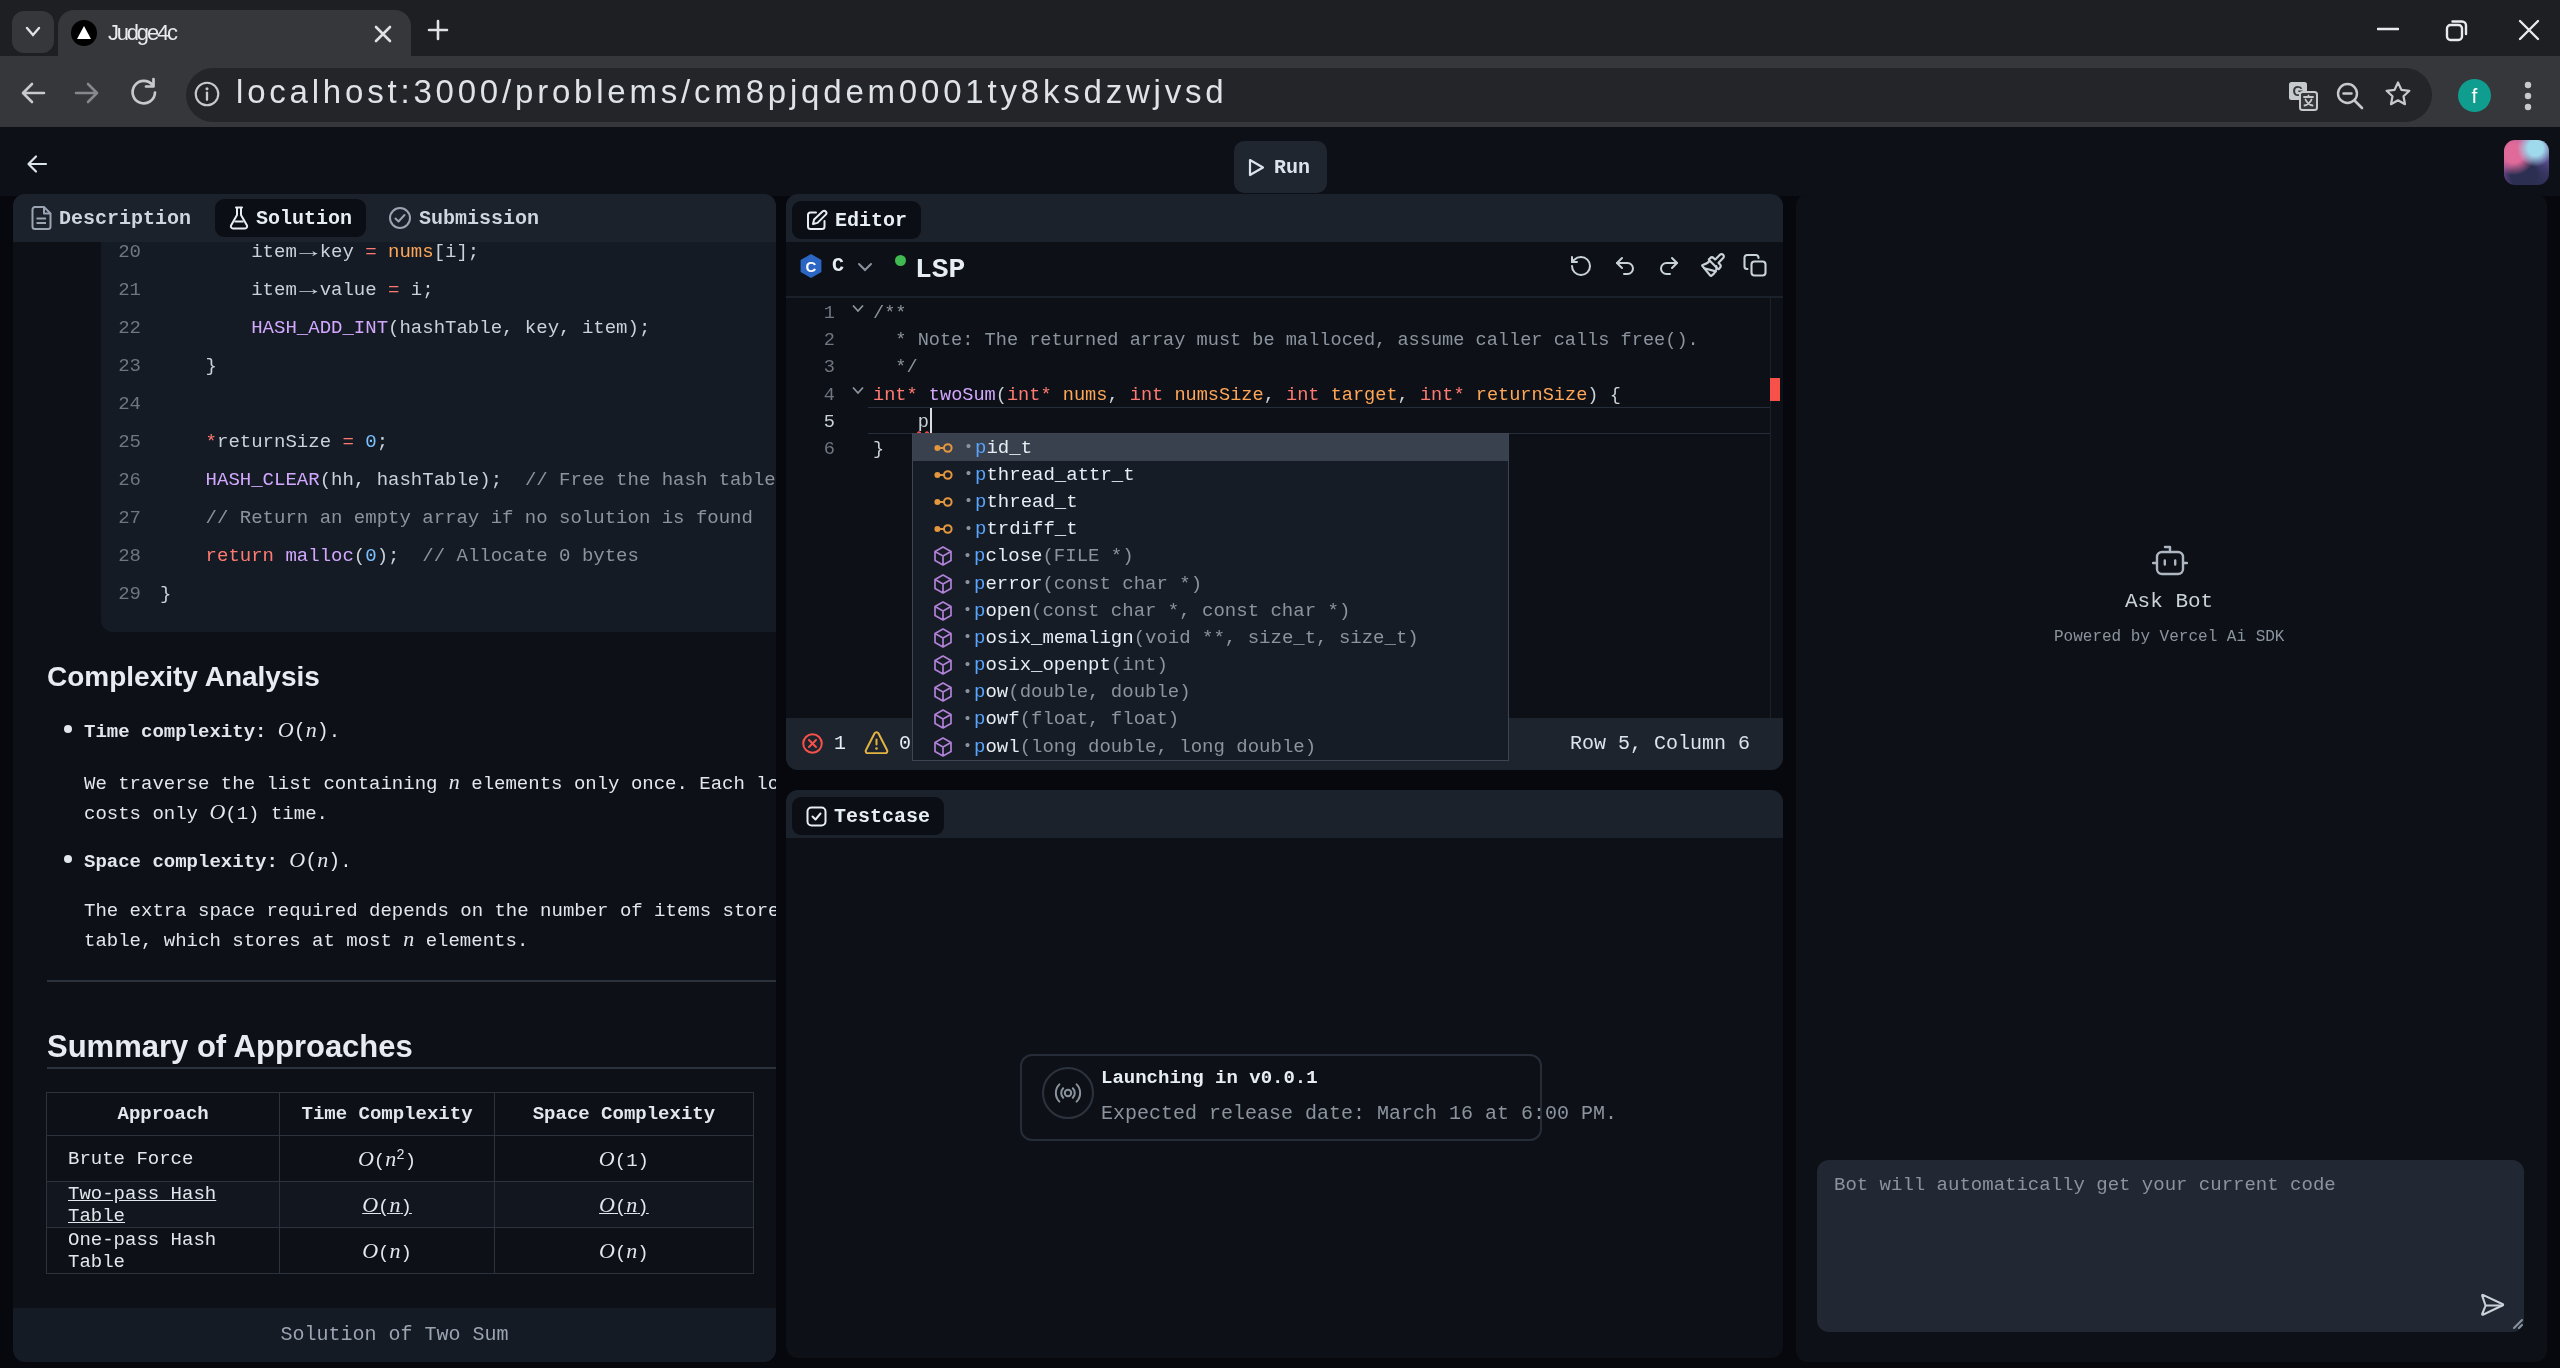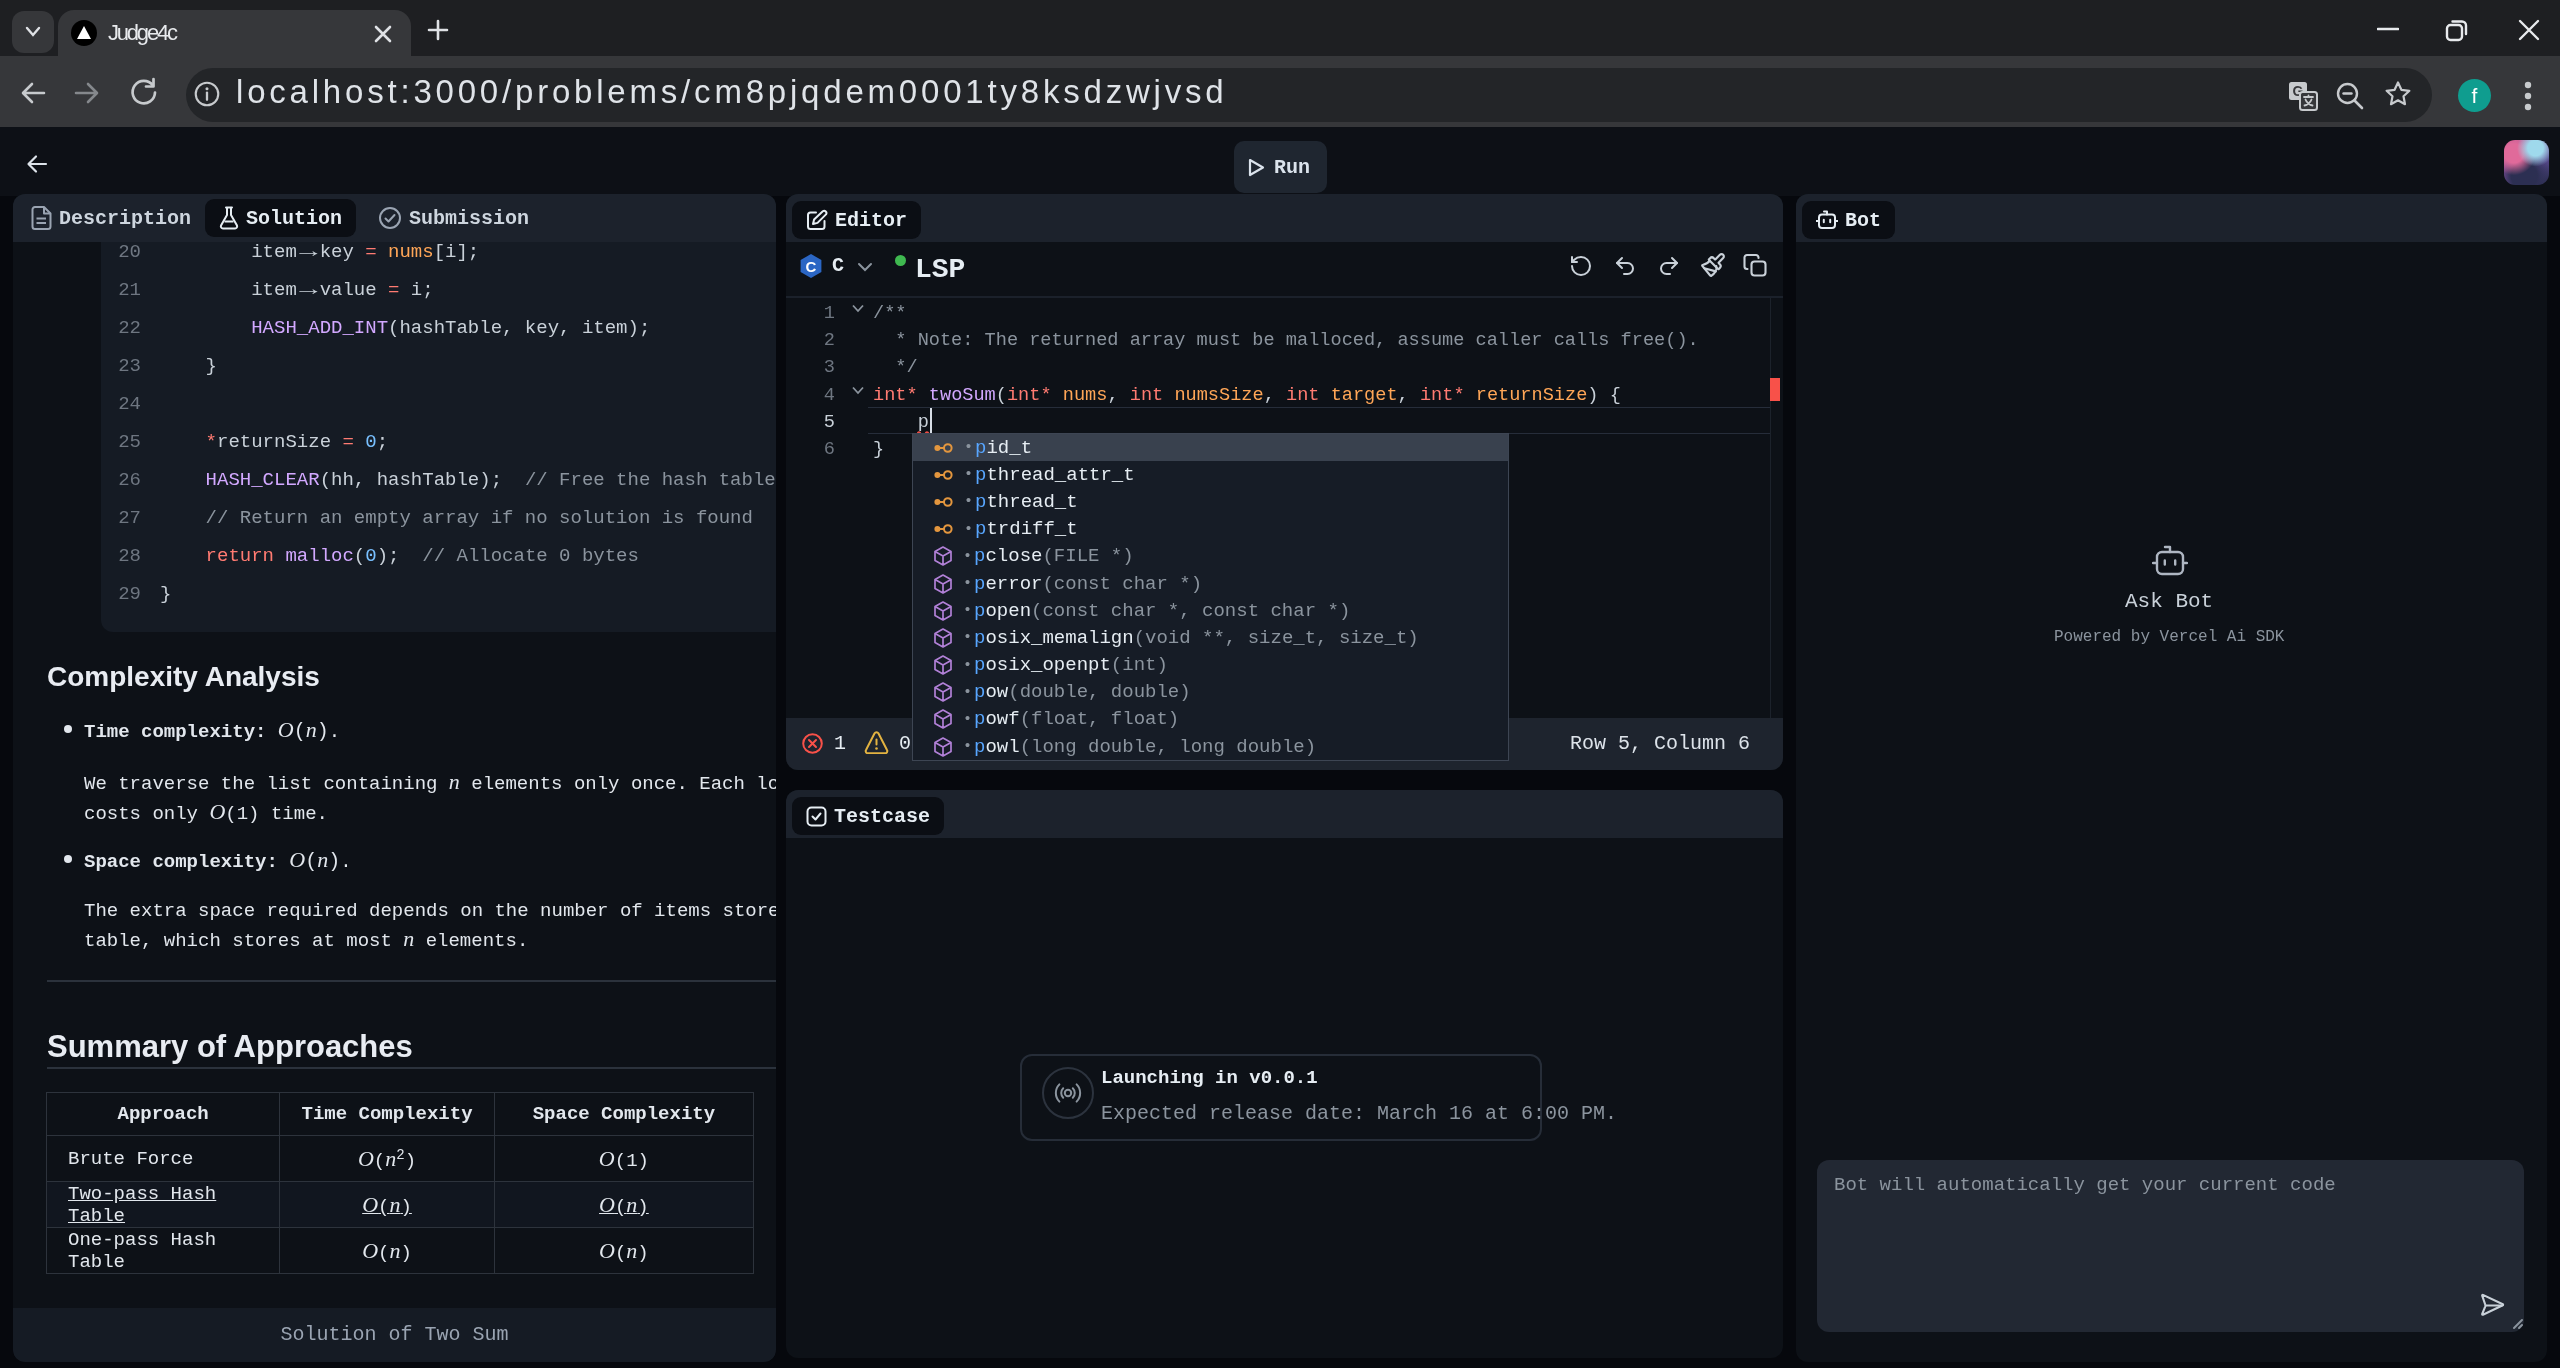--- a/index.html
+++ b/index.html
@@ -181,21 +181,21 @@
     <div class="phead">
       <div style="position:absolute;left:4px;top:5px;display:flex">
         <div class="tabitem">
           <svg width="21" height="24" viewBox="0 0 21 24">
               <path d="M13 1 H4 a2.5 2.5 0 0 0 -2.5 2.5 V20.5 A2.5 2.5 0 0 0 4 23 H17 a2.5 2.5 0 0 0 2.5 -2.5 V7.5 Z" stroke="#9aa4b2" stroke-width="2" fill="none" stroke-linejoin="round"></path>
               <path d="M13 1 V7.5 H19.5" stroke="#9aa4b2" stroke-width="2" fill="none" stroke-linejoin="round"></path>
               <path d="M5.5 12.5 H15 M5.5 17 H15" stroke="#9aa4b2" stroke-width="1.8"></path>
             </svg>
           <span>Description</span>
         </div>
-        <div class="pill" style="position:relative;top:0;margin-left:0">
+        <div class="pill" style="position:relative;top:0;margin-left:10px">
           <svg width="20" height="24" viewBox="0 0 20 24">
               <path d="M7 1.5 H13 M8 1.5 V9 L2 19.5 A2.2 2.2 0 0 0 4 22.5 H16 A2.2 2.2 0 0 0 18 19.5 L12 9 V1.5" stroke="#e6edf3" stroke-width="2" fill="none" stroke-linecap="round" stroke-linejoin="round"></path>
               <path d="M5.5 15.5 H14.5" stroke="#e6edf3" stroke-width="2"></path>
             </svg>
           <span>Solution</span>
         </div>
         <div class="tabitem" style="margin-left:8px">
           <svg width="24" height="24" viewBox="0 0 24 24">
               <circle cx="12" cy="12" r="10" stroke="#9aa4b2" stroke-width="2" fill="none"></circle>
               <path d="M7.5 12.5 L10.5 15.5 L16.5 9" stroke="#9aa4b2" stroke-width="2" fill="none" stroke-linecap="round" stroke-linejoin="round"></path>
@@ -411,31 +411,20 @@
     <svg class="abs" style="left:266px;top:289px" width="32" height="28" viewBox="0 0 32 28">
         <circle cx="16" cy="14" r="3.2" stroke="#8b949e" stroke-width="2" fill="none"></circle>
         <path d="M11.2 9.2 a6.8 6.8 0 0 0 0 9.6 M20.8 9.2 a6.8 6.8 0 0 1 0 9.6" stroke="#8b949e" stroke-width="2" fill="none" stroke-linecap="round"></path>
         <path d="M7.4 5.4 a12.2 12.2 0 0 0 0 17.2 M24.6 5.4 a12.2 12.2 0 0 1 0 17.2" stroke="#8b949e" stroke-width="2" fill="none" stroke-linecap="round"></path>
       </svg>
     <div class="abs" style="left:315px;top:277px;font-size:19px;font-weight:bold;color:#e6edf3">Launching in v0.0.1</div>
     <div class="abs" style="left:315px;top:312px;font-size:20px;color:#8b949e">Expected release date: March 16 at 6:00 PM.</div>
   </div>
 
   <div class="panel" id="botpanel" style="left:1796px;top:194px;width:751px;height:1168px">
-    <div class="phead">
-      <div class="pill" style="left:6px">
-        <svg width="22" height="21" viewBox="0 0 22 21">
-            <path d="M11 4.5 V1.5 M8 1.5 H11" stroke="#e6edf3" stroke-width="2" fill="none" stroke-linecap="round"></path>
-            <rect x="3" y="4.5" width="16" height="13.5" rx="3" stroke="#e6edf3" stroke-width="2" fill="none"></rect>
-            <path d="M0.5 11 H3 M19 11 H21.5" stroke="#e6edf3" stroke-width="2" stroke-linecap="round"></path>
-            <path d="M7.8 9.8 V12.2 M14.2 9.8 V12.2" stroke="#e6edf3" stroke-width="2" stroke-linecap="round"></path>
-          </svg>
-        <span>Bot</span>
-      </div>
-    </div>
     <svg class="abs" style="left:356px;top:351px" width="36" height="34" viewBox="0 0 36 34">
         <path d="M18 7 V2 M13 2 H18" stroke="#aeb6c2" stroke-width="2.4" fill="none" stroke-linecap="round"></path>
         <rect x="5" y="7" width="26" height="22" rx="5" stroke="#aeb6c2" stroke-width="2.4" fill="none"></rect>
         <path d="M1 18 H5 M31 18 H35" stroke="#aeb6c2" stroke-width="2.4" stroke-linecap="round"></path>
         <path d="M12.8 15.5 V19.5 M23.2 15.5 V19.5" stroke="#aeb6c2" stroke-width="2.4" stroke-linecap="round"></path>
       </svg>
     <div class="abs" style="left:329px;top:396px;font-size:21px;color:#c9d1d9">Ask Bot</div>
     <div class="abs" style="left:258px;top:434px;font-size:16px;color:#8b949e">Powered by Vercel Ai SDK</div>
     <div class="abs" style="left:21px;top:966px;width:707px;height:172px;border-radius:12px;background:#222833"></div>
     <div class="abs" style="left:38px;top:980px;font-size:19px;color:#8b949e">Bot will automatically get your current code</div>

